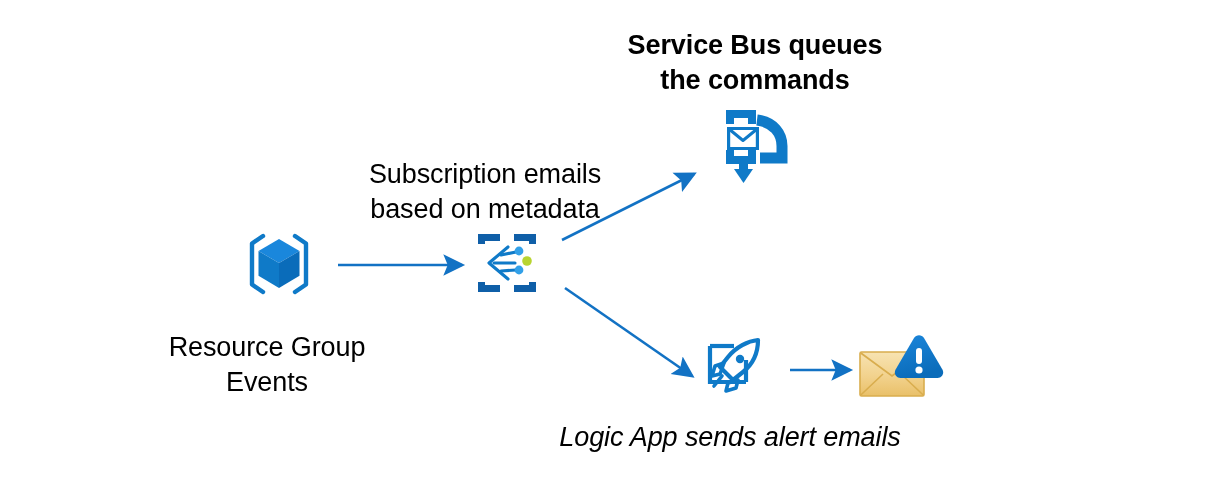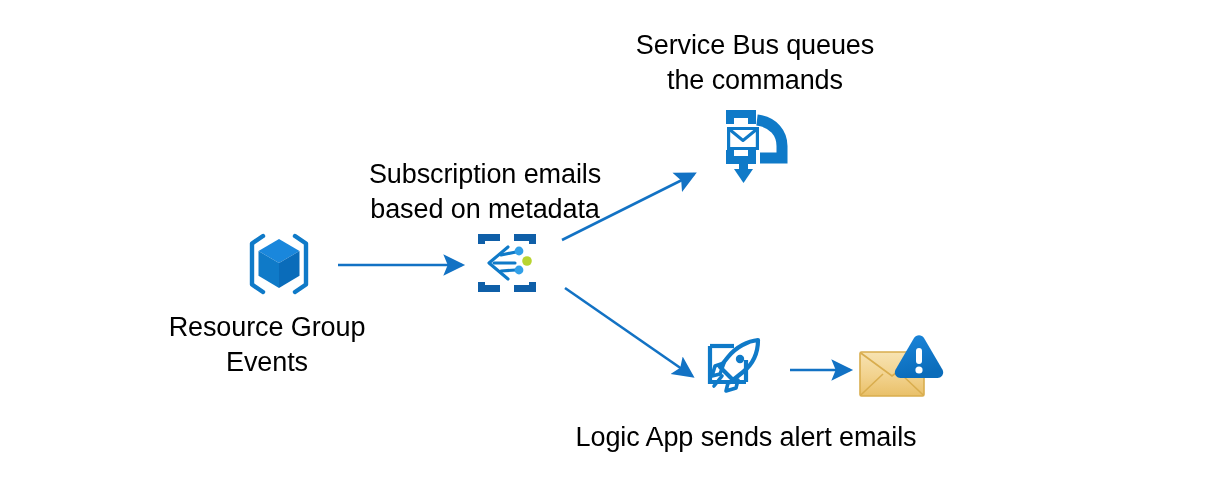--- a/index.html
+++ b/index.html
@@ -32,24 +32,24 @@
   }
   .arrow-layer {
     position: absolute;
     left: 0;
     top: 0;
     width: 1206px;
     height: 504px;
     pointer-events: none;
   }
   
-  #label-resource-group  { left: 112px;  top: 310px; width: 310px; }
+  #label-resource-group  { left: 112px;  top: 330px; width: 310px; }
   #label-subscription    { left: 340px;  top: 157px; width: 290px; }
-  #label-service-bus     { left: 610px;  top: 28px;  width: 290px; }
-  #label-logic-app       { left: 506px;  top: 420px; width: 480px; }
+  #label-service-bus     { left: 610px;  top: 28px;  width: 290px; font-weight: bold; }
+  #label-logic-app       { left: 490px;  top: 420px; width: 480px; font-style: italic; }
 
   #icon-resource-group   { left: 243px;  top: 228px; }
   #icon-event-grid       { left: 474px;  top: 230px; }
   #icon-service-bus      { left: 712px;  top: 106px; }
   #icon-logic-app        { left: 704px;  top: 336px; }
   #icon-alert-email      { left: 856px;  top: 332px; }
 </style>
 </head>
 <body>
 

